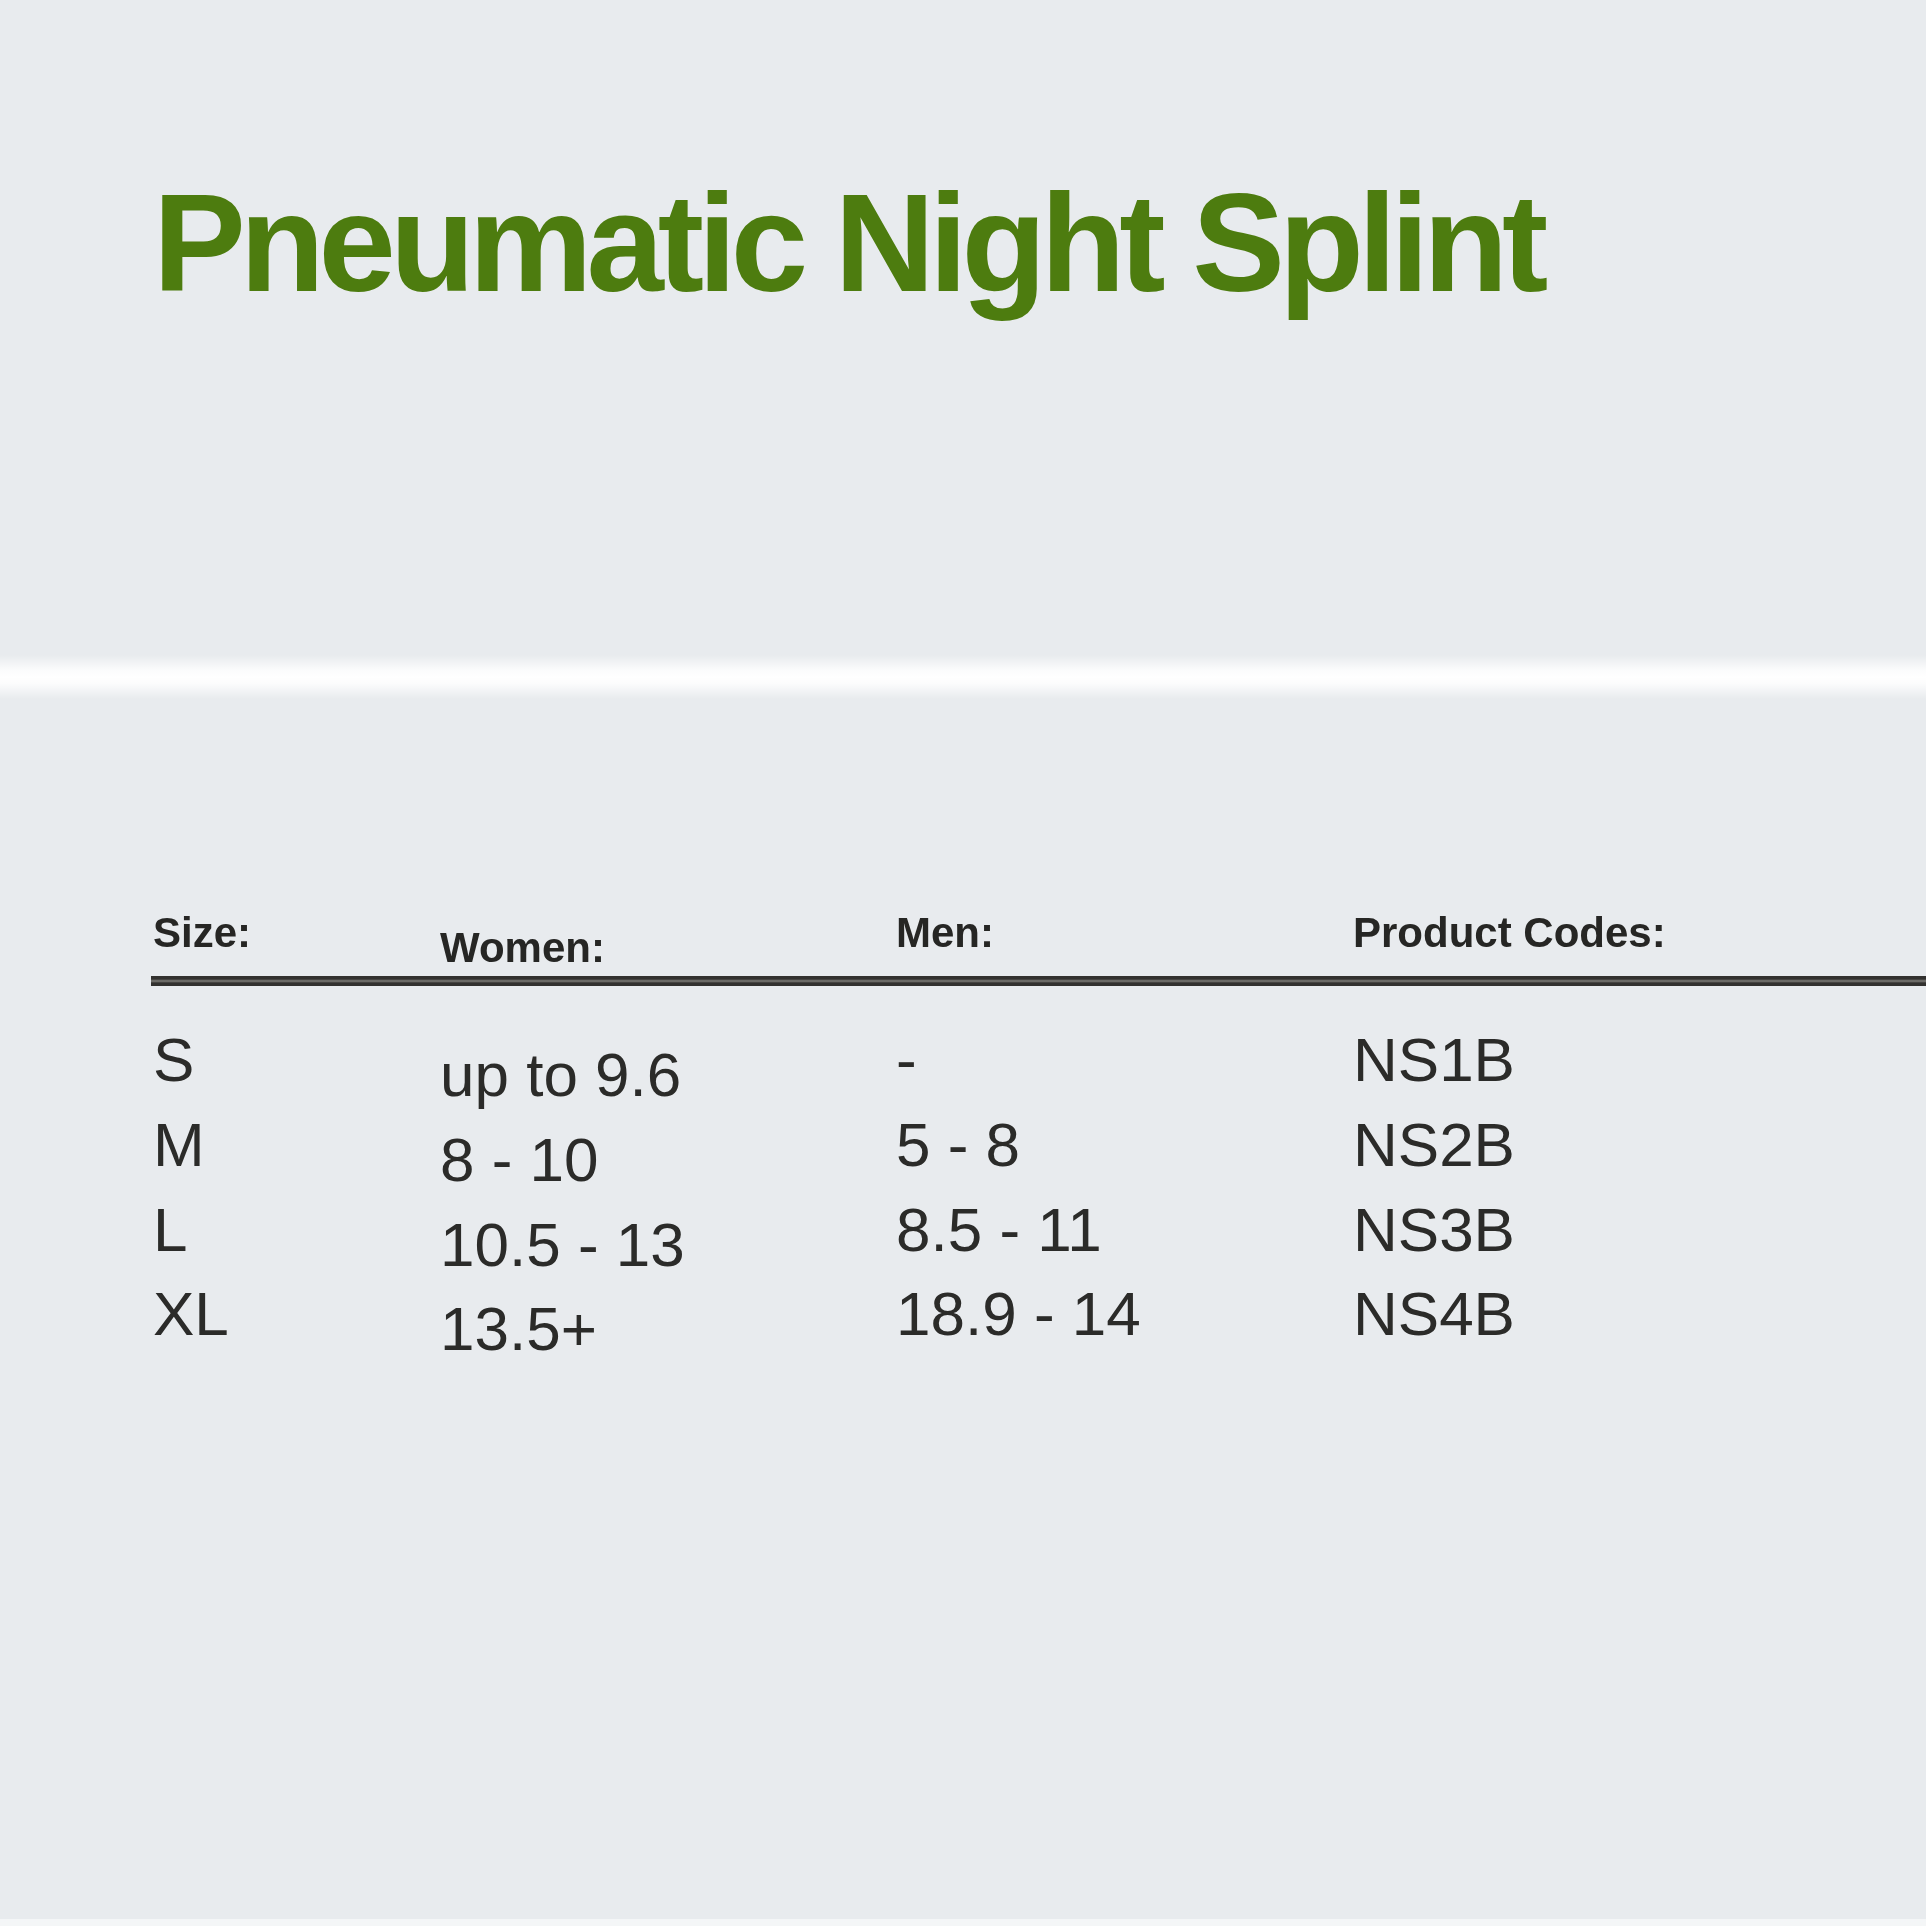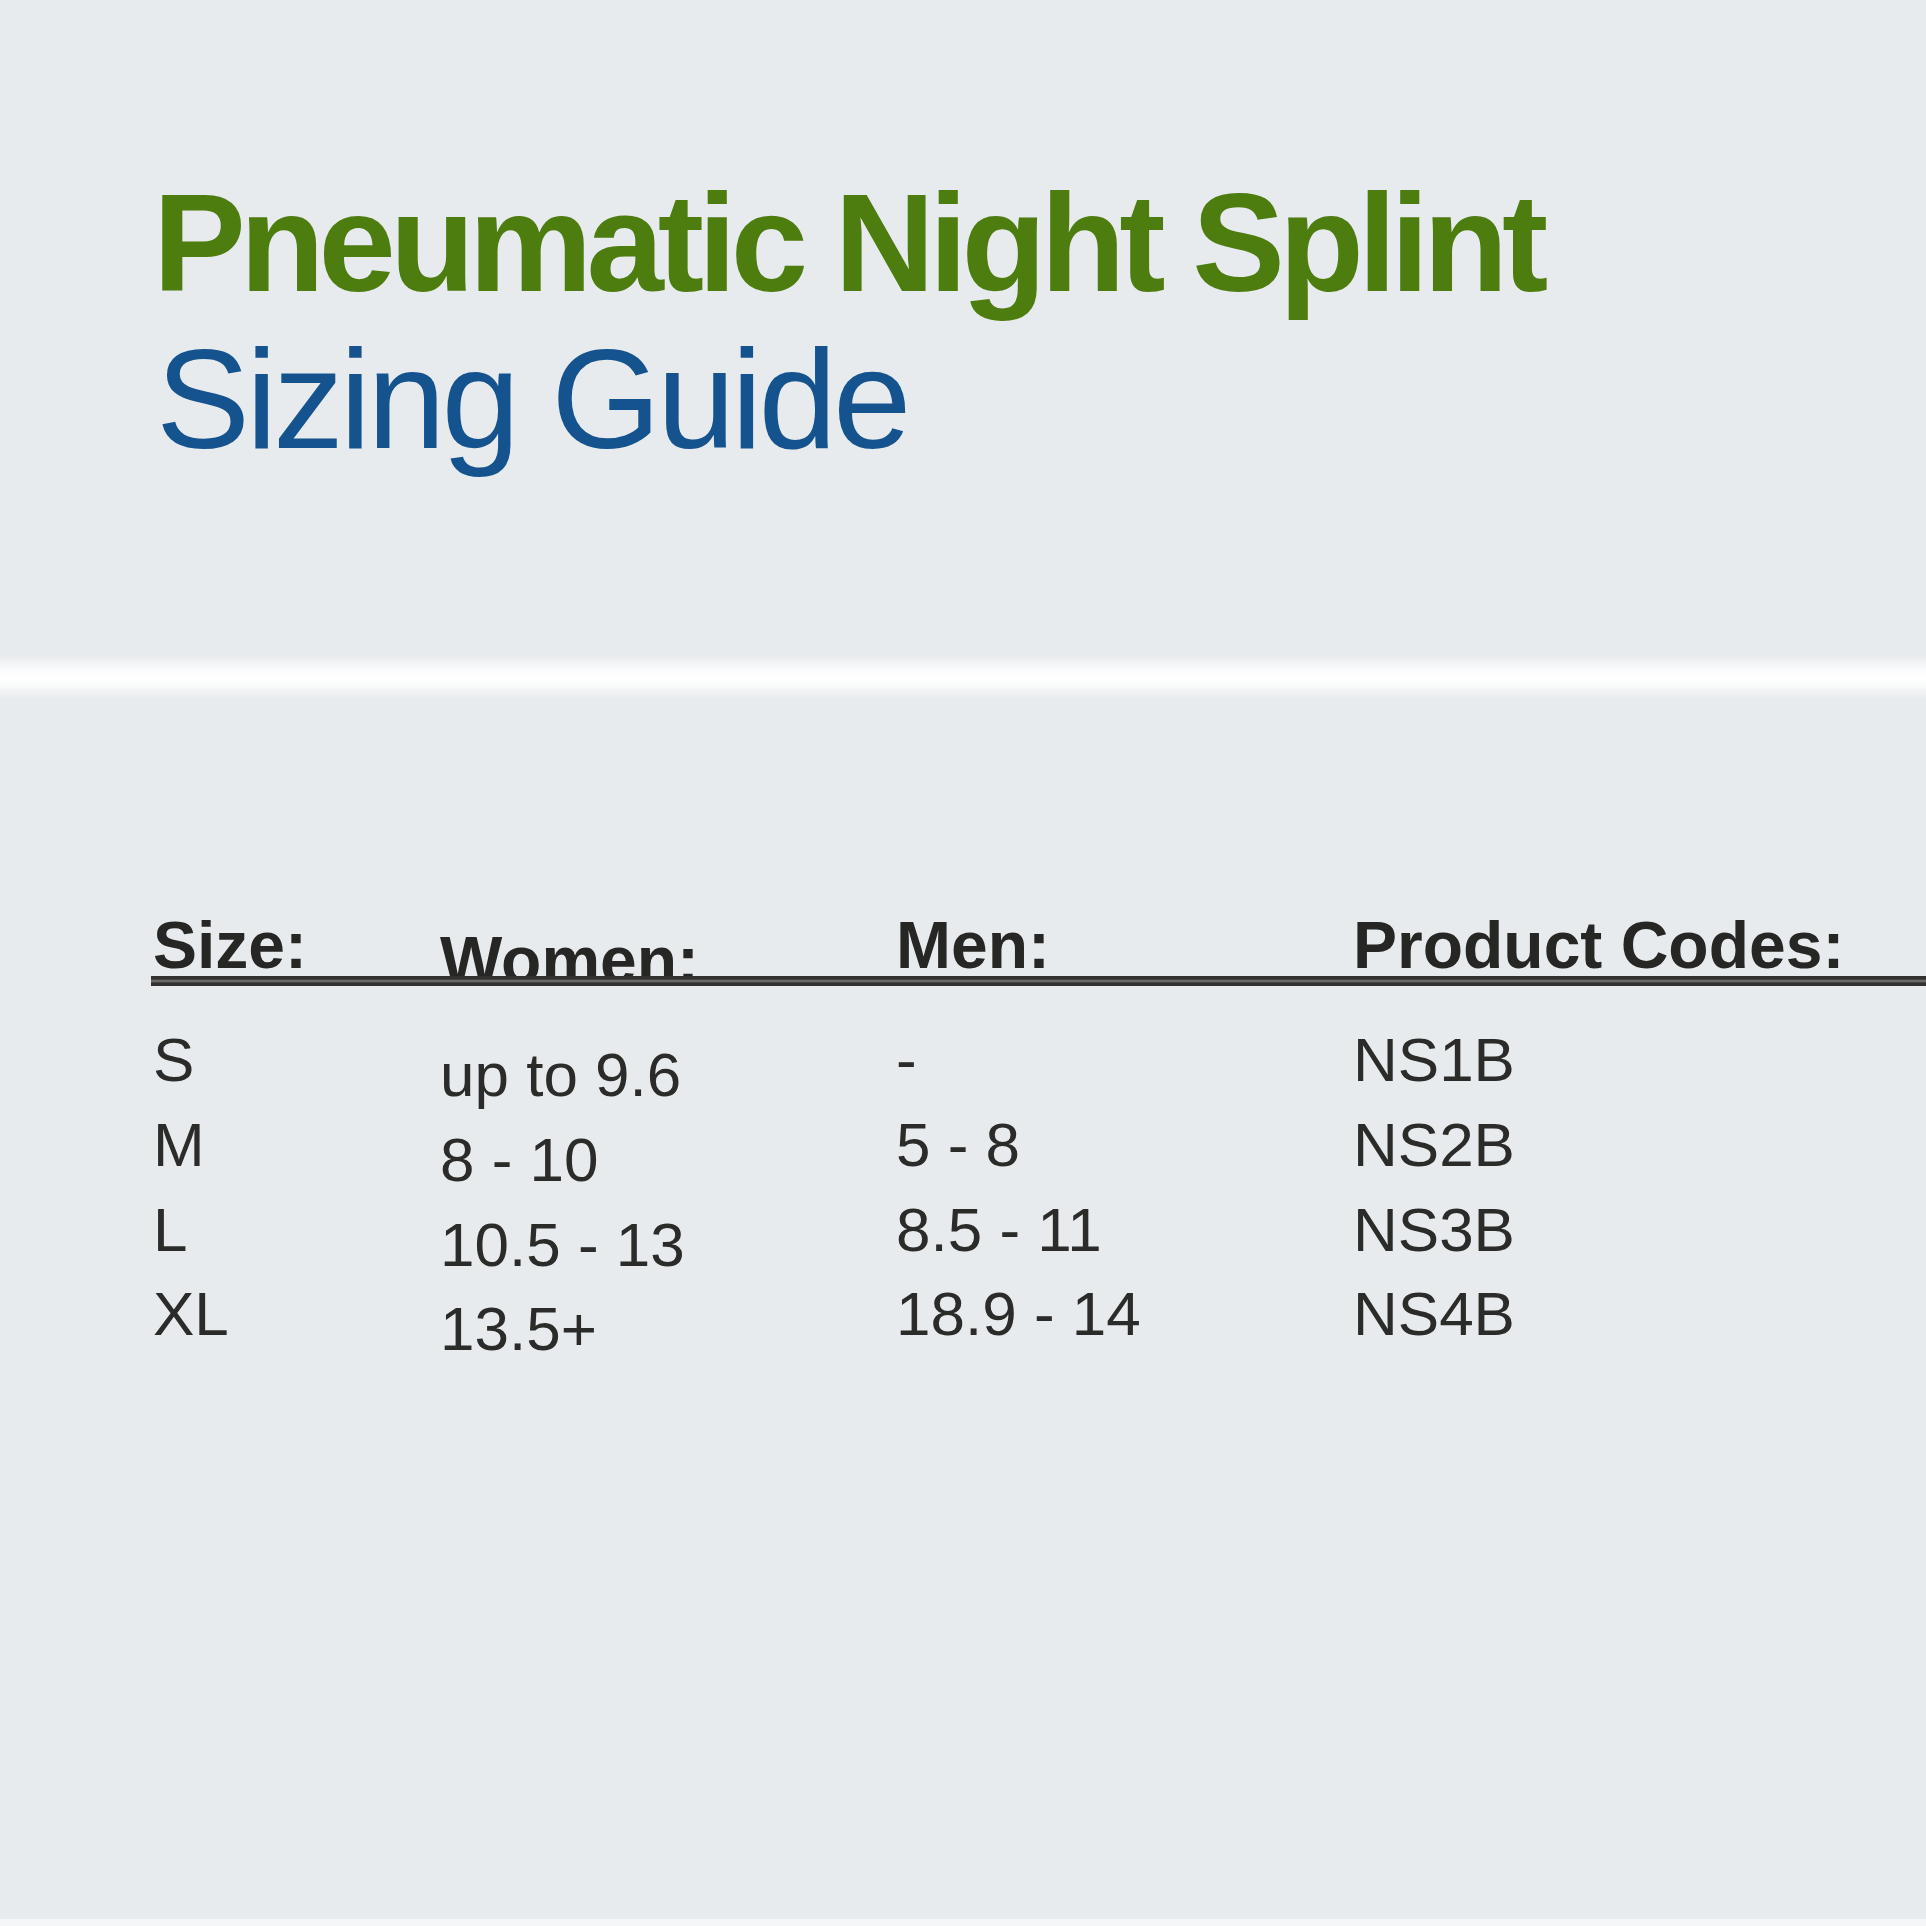--- a/index.html
+++ b/index.html
@@ -54,21 +54,21 @@
       rgba(255,255,255,0) 100%);
   }
   
   .thead, .trow {
     position: absolute;
     left: 153px;
     width: 1773px;
     height: 71px;
     line-height: 1;
   }
-  .thead { top: 912px; font-weight: 700; font-size: 66px; color: #262624; }
+  .thead { top: 912px; font-weight: 700; font-size: 42px; color: #262624; }
   .trow  { font-weight: 400; font-size: 62px; color: #2b2b29; }
   .trow.r0 { top: 1029px; }
   .trow.r1 { top: 1114px; }
   .trow.r2 { top: 1199px; }
   .trow.r3 { top: 1283px; }
   .cell {
     position: absolute;
     top: 0;
     white-space: nowrap;
   }
@@ -97,21 +97,20 @@
     background: rgba(252, 253, 253, 0.6);
   }
 </style>
 </head>
 <body>
 
 <div class="page">
 
   <div class="title-line1">Pneumatic Night Splint</div>
 
-  <div class="title-line2">Sizing Guide</div>
 
   <div class="section-divider"></div>
 
   <div class="thead">
     <span class="cell col-size">Size:</span>
     <span class="cell col-women">Women:</span>
     <span class="cell col-men">Men:</span>
     <span class="cell col-codes">Product Codes:</span>
   </div>
 

